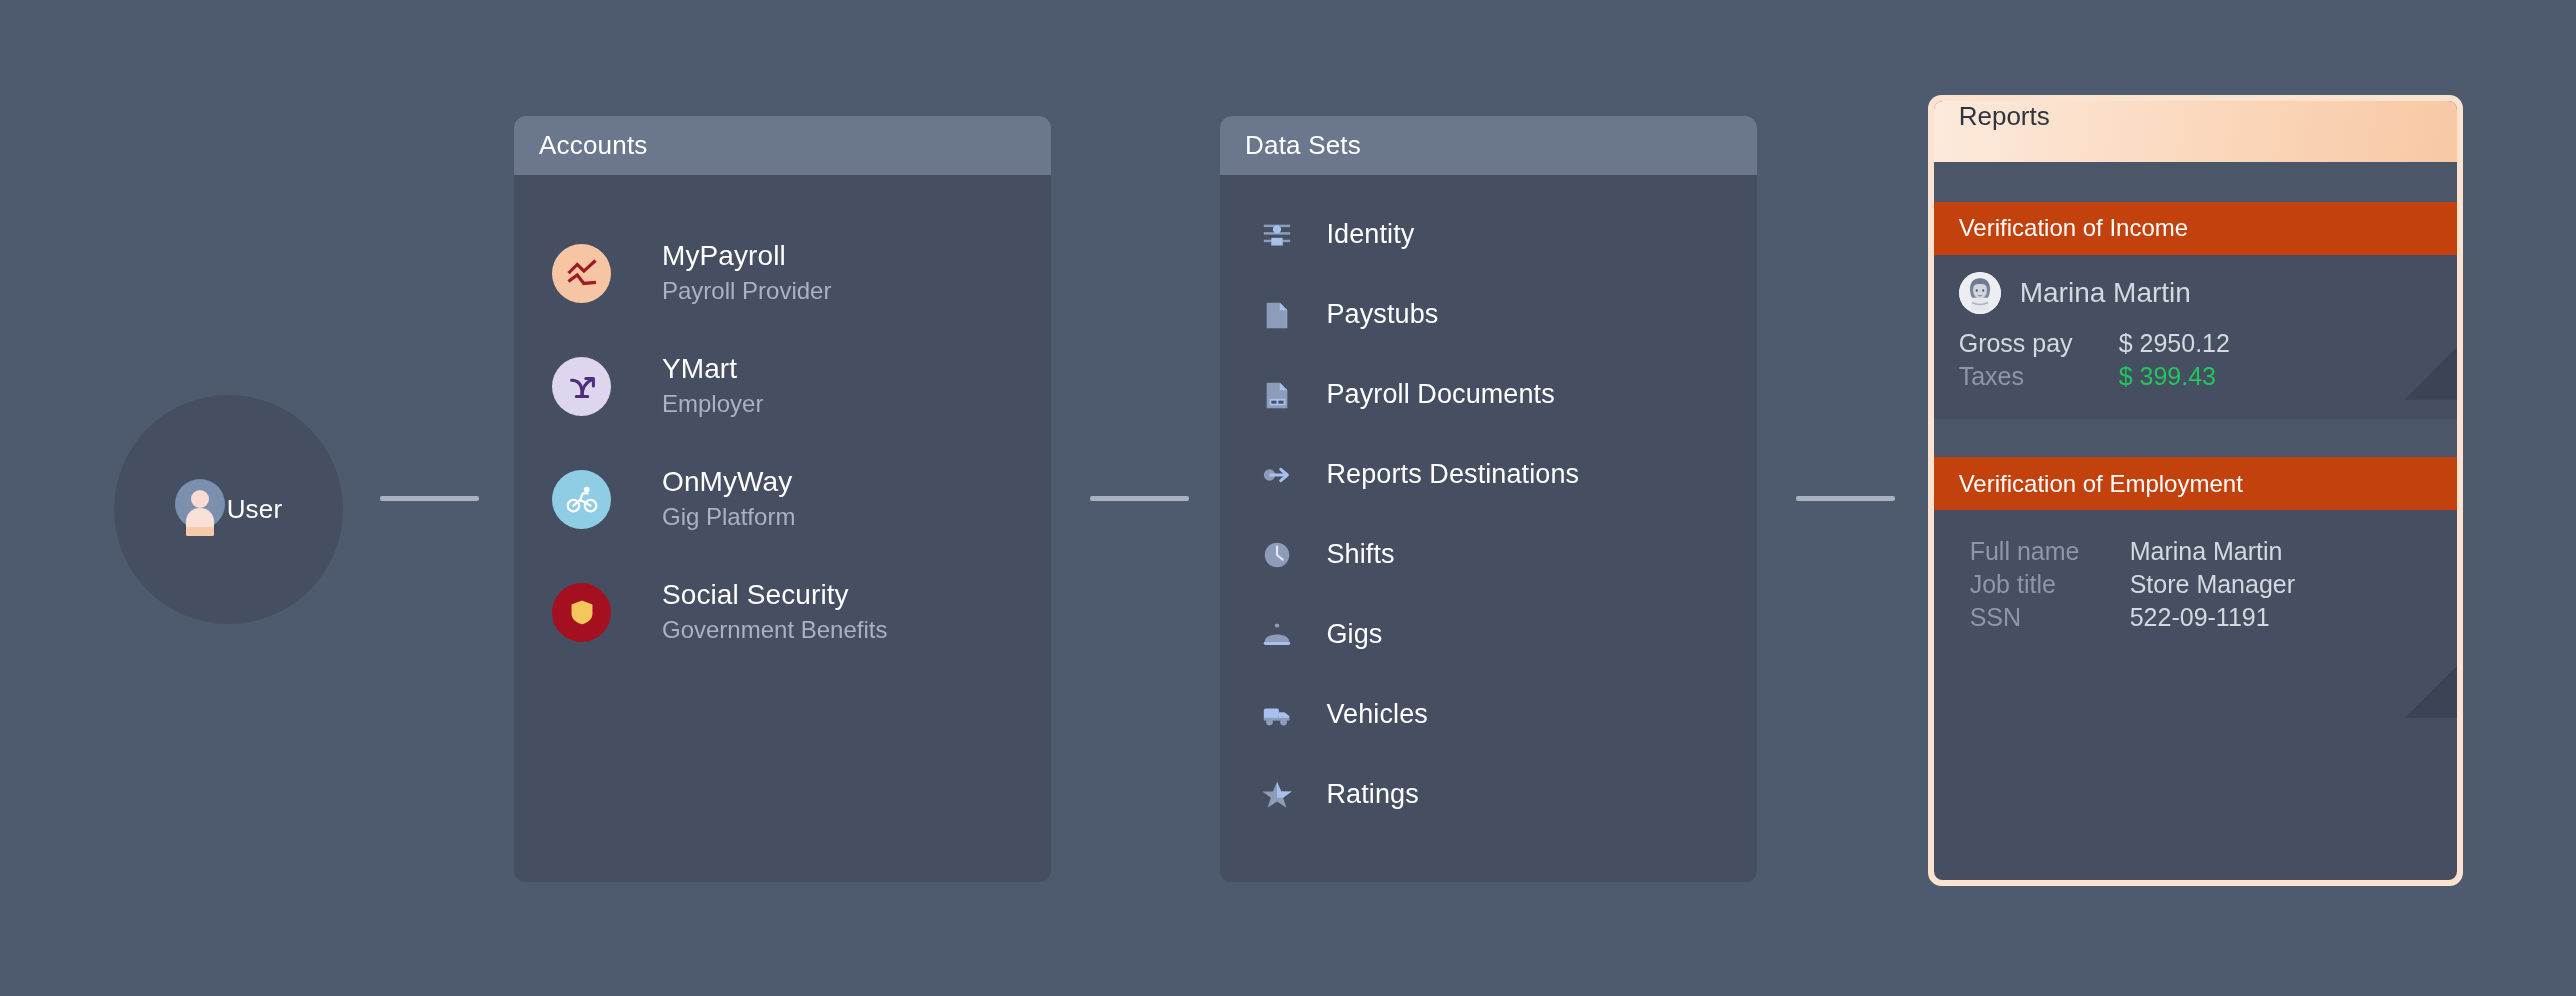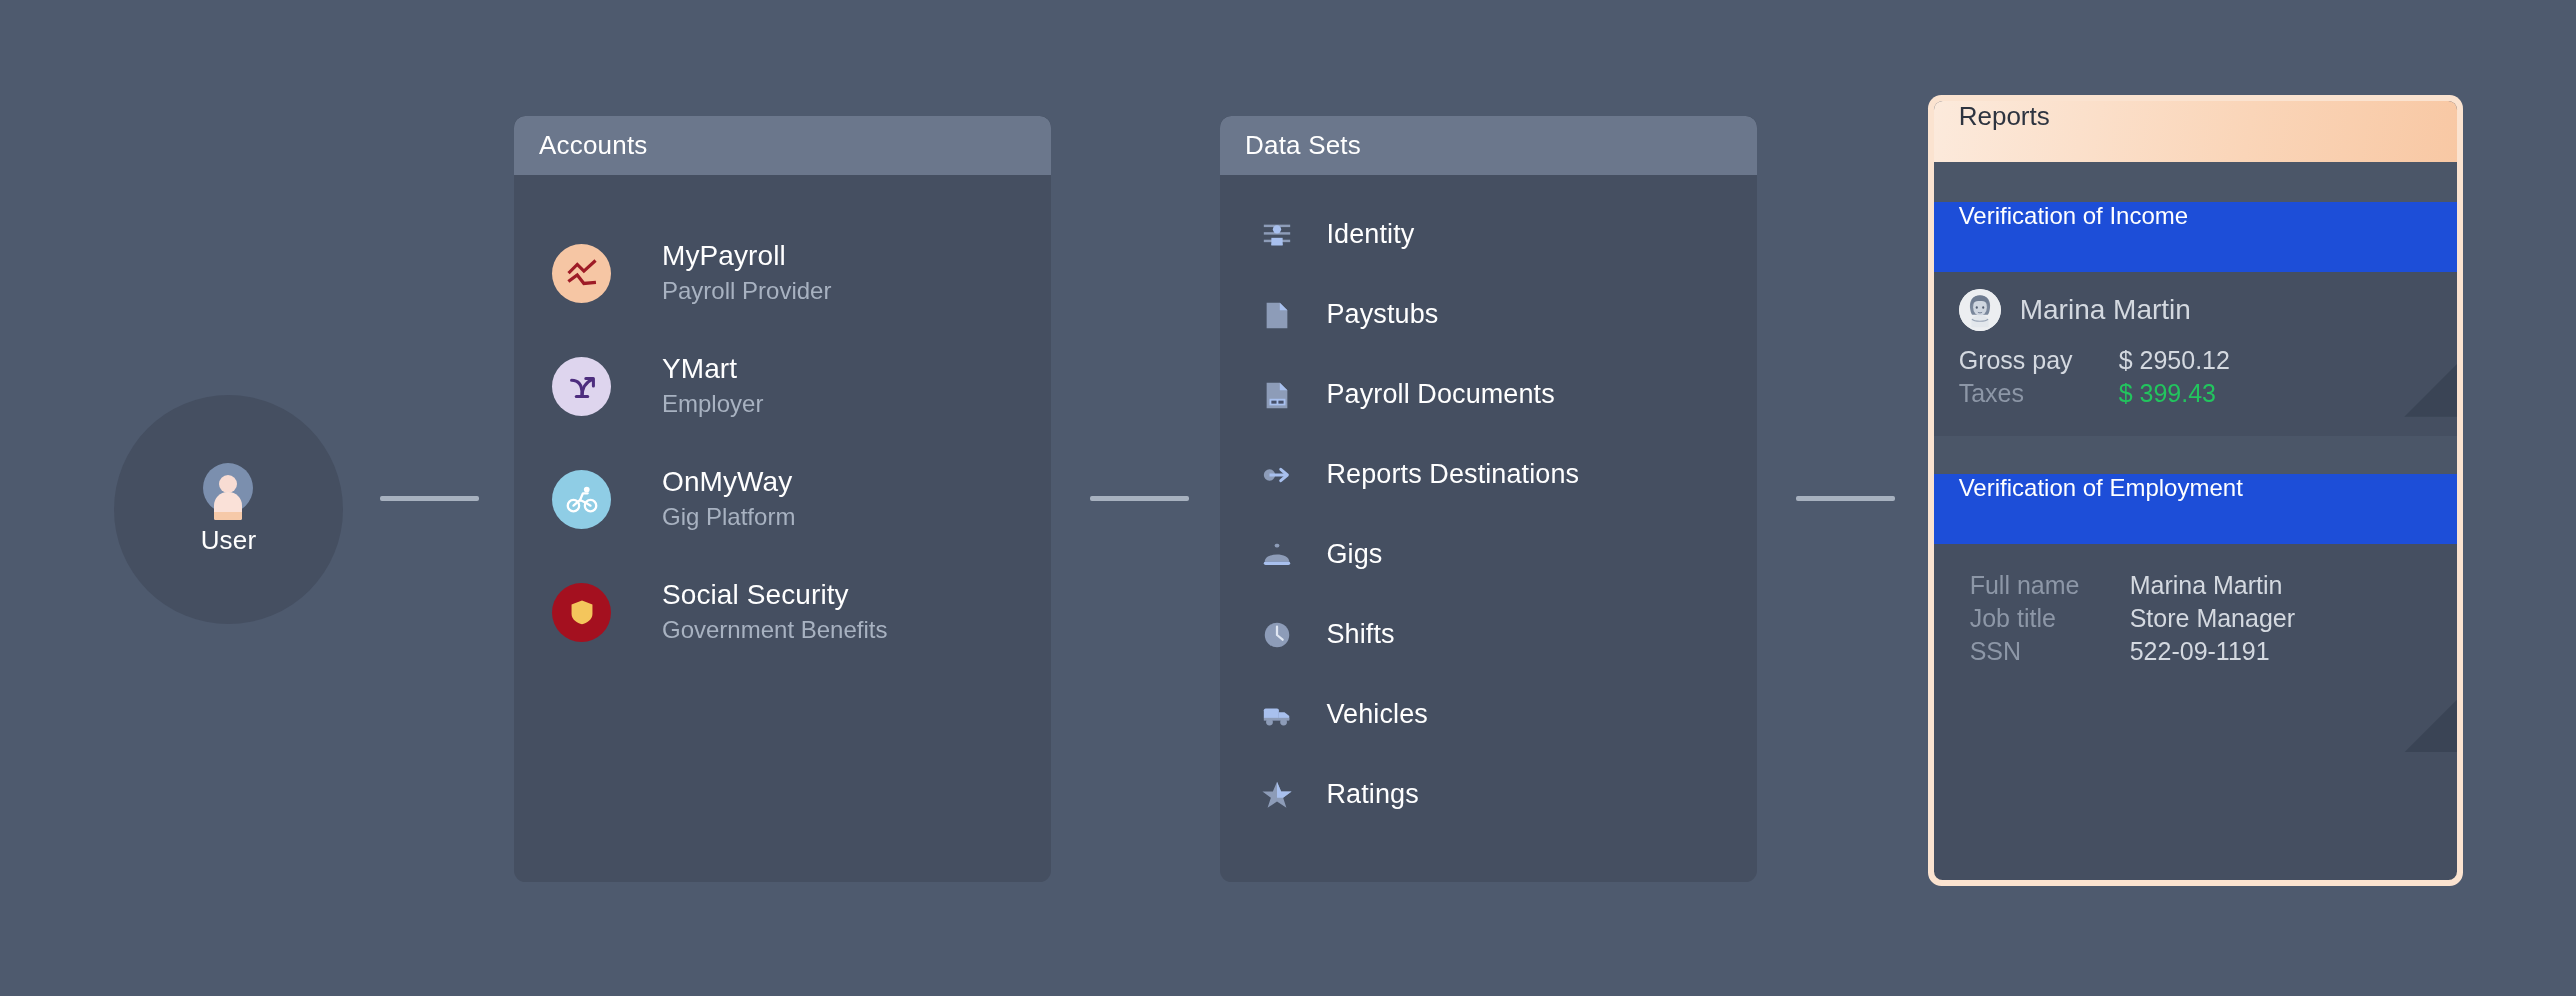--- a/index.html
+++ b/index.html
@@ -25,21 +25,21 @@
   
   #user-node {
     position: absolute;
     left: 114px;
     top: 395px;
     width: 229px;
     height: 229px;
     border-radius: 50%;
     background: #454f61;
     display: flex;
-    flex-direction: column;
+    flex-direction: row;
     align-items: center;
     justify-content: center;
   }
   #user-node .avatar-wrap {
     width: 52px;
     height: 52px;
     position: relative;
     margin-bottom: 9.5px;
   }
   #user-node .avatar-circle {
@@ -194,23 +194,24 @@
     height: 61px;
     background: linear-gradient(100deg, #fceadc 0%, #fad5b8 60%, #f8c8a4 100%);
     display: flex;
     padding-left: 25px;
   }
   #reports-header .panel-title {
     color: #2e3440;
     font-size: 26px;
   }
   .report-section-title {
-    background: #1d4ed8;
-    height: 70px;
-    display: flex;
+    background: #c2410c;
+    height: 53px;
+    display: flex;
+    align-items: center;
     padding-left: 25px;
     color: #ffffff;
     font-size: 24px;
   }
   .report-card {
     position: relative;
     background: #454f61;
     overflow: hidden;
   }
   .dogear {
@@ -392,36 +393,36 @@
             <line x1="9" y1="17" x2="26" y2="17" stroke="#a8c0ee" stroke-width="3.2"></line>
             <polyline points="21,11 28,17 21,23" fill="none" stroke="#a8c0ee" stroke-width="3.2" stroke-linecap="round" stroke-linejoin="round"></polyline>
           </svg>
         </span>
         <span class="dataset-label">Reports Destinations</span>
       </div>
 
       <div class="dataset-row">
         <span class="dataset-icon">
           <svg width="32" height="32" viewBox="0 0 34 34">
+            <circle cx="17" cy="17" r="13" fill="#8d9cb8"></circle>
+            <polyline points="17,8 17,17 23,22" fill="none" stroke="#dfe6f2" stroke-width="2.4" stroke-linecap="round" stroke-linejoin="round"></polyline>
+          </svg>
+        </span>
+        <span class="dataset-label">Shifts</span>
+      </div>
+
+      <div class="dataset-row">
+        <span class="dataset-icon">
+          <svg width="32" height="32" viewBox="0 0 34 34">
             <rect x="14.5" y="5" width="5" height="4" rx="2" fill="#8d9cb8"></rect>
             <path d="M4 24 C 4 14, 30 14, 30 24 Z" fill="#8d9cb8"></path>
             <rect x="3" y="24" width="28" height="3.6" rx="1.8" fill="#a8c0ee"></rect>
           </svg>
         </span>
         <span class="dataset-label">Gigs</span>
-      </div>
-
-      <div class="dataset-row">
-        <span class="dataset-icon">
-          <svg width="32" height="32" viewBox="0 0 34 34">
-            <circle cx="17" cy="17" r="13" fill="#8d9cb8"></circle>
-            <polyline points="17,8 17,17 23,22" fill="none" stroke="#dfe6f2" stroke-width="2.4" stroke-linecap="round" stroke-linejoin="round"></polyline>
-          </svg>
-        </span>
-        <span class="dataset-label">Shifts</span>
       </div>
 
       <div class="dataset-row">
         <span class="dataset-icon">
           <svg width="32" height="32" viewBox="0 0 34 34">
             <rect x="3" y="10" width="16" height="12" rx="2" fill="#a8c0ee"></rect>
             <path d="M19 14 H 25 L 30 18 V 22 H 19 Z" fill="#a8c0ee"></path>
             <rect x="3" y="20" width="27" height="3" fill="#8d9cb8"></rect>
             <circle cx="9" cy="24.5" r="3.6" fill="#8d9cb8"></circle>
             <circle cx="24" cy="24.5" r="3.6" fill="#8d9cb8"></circle>

